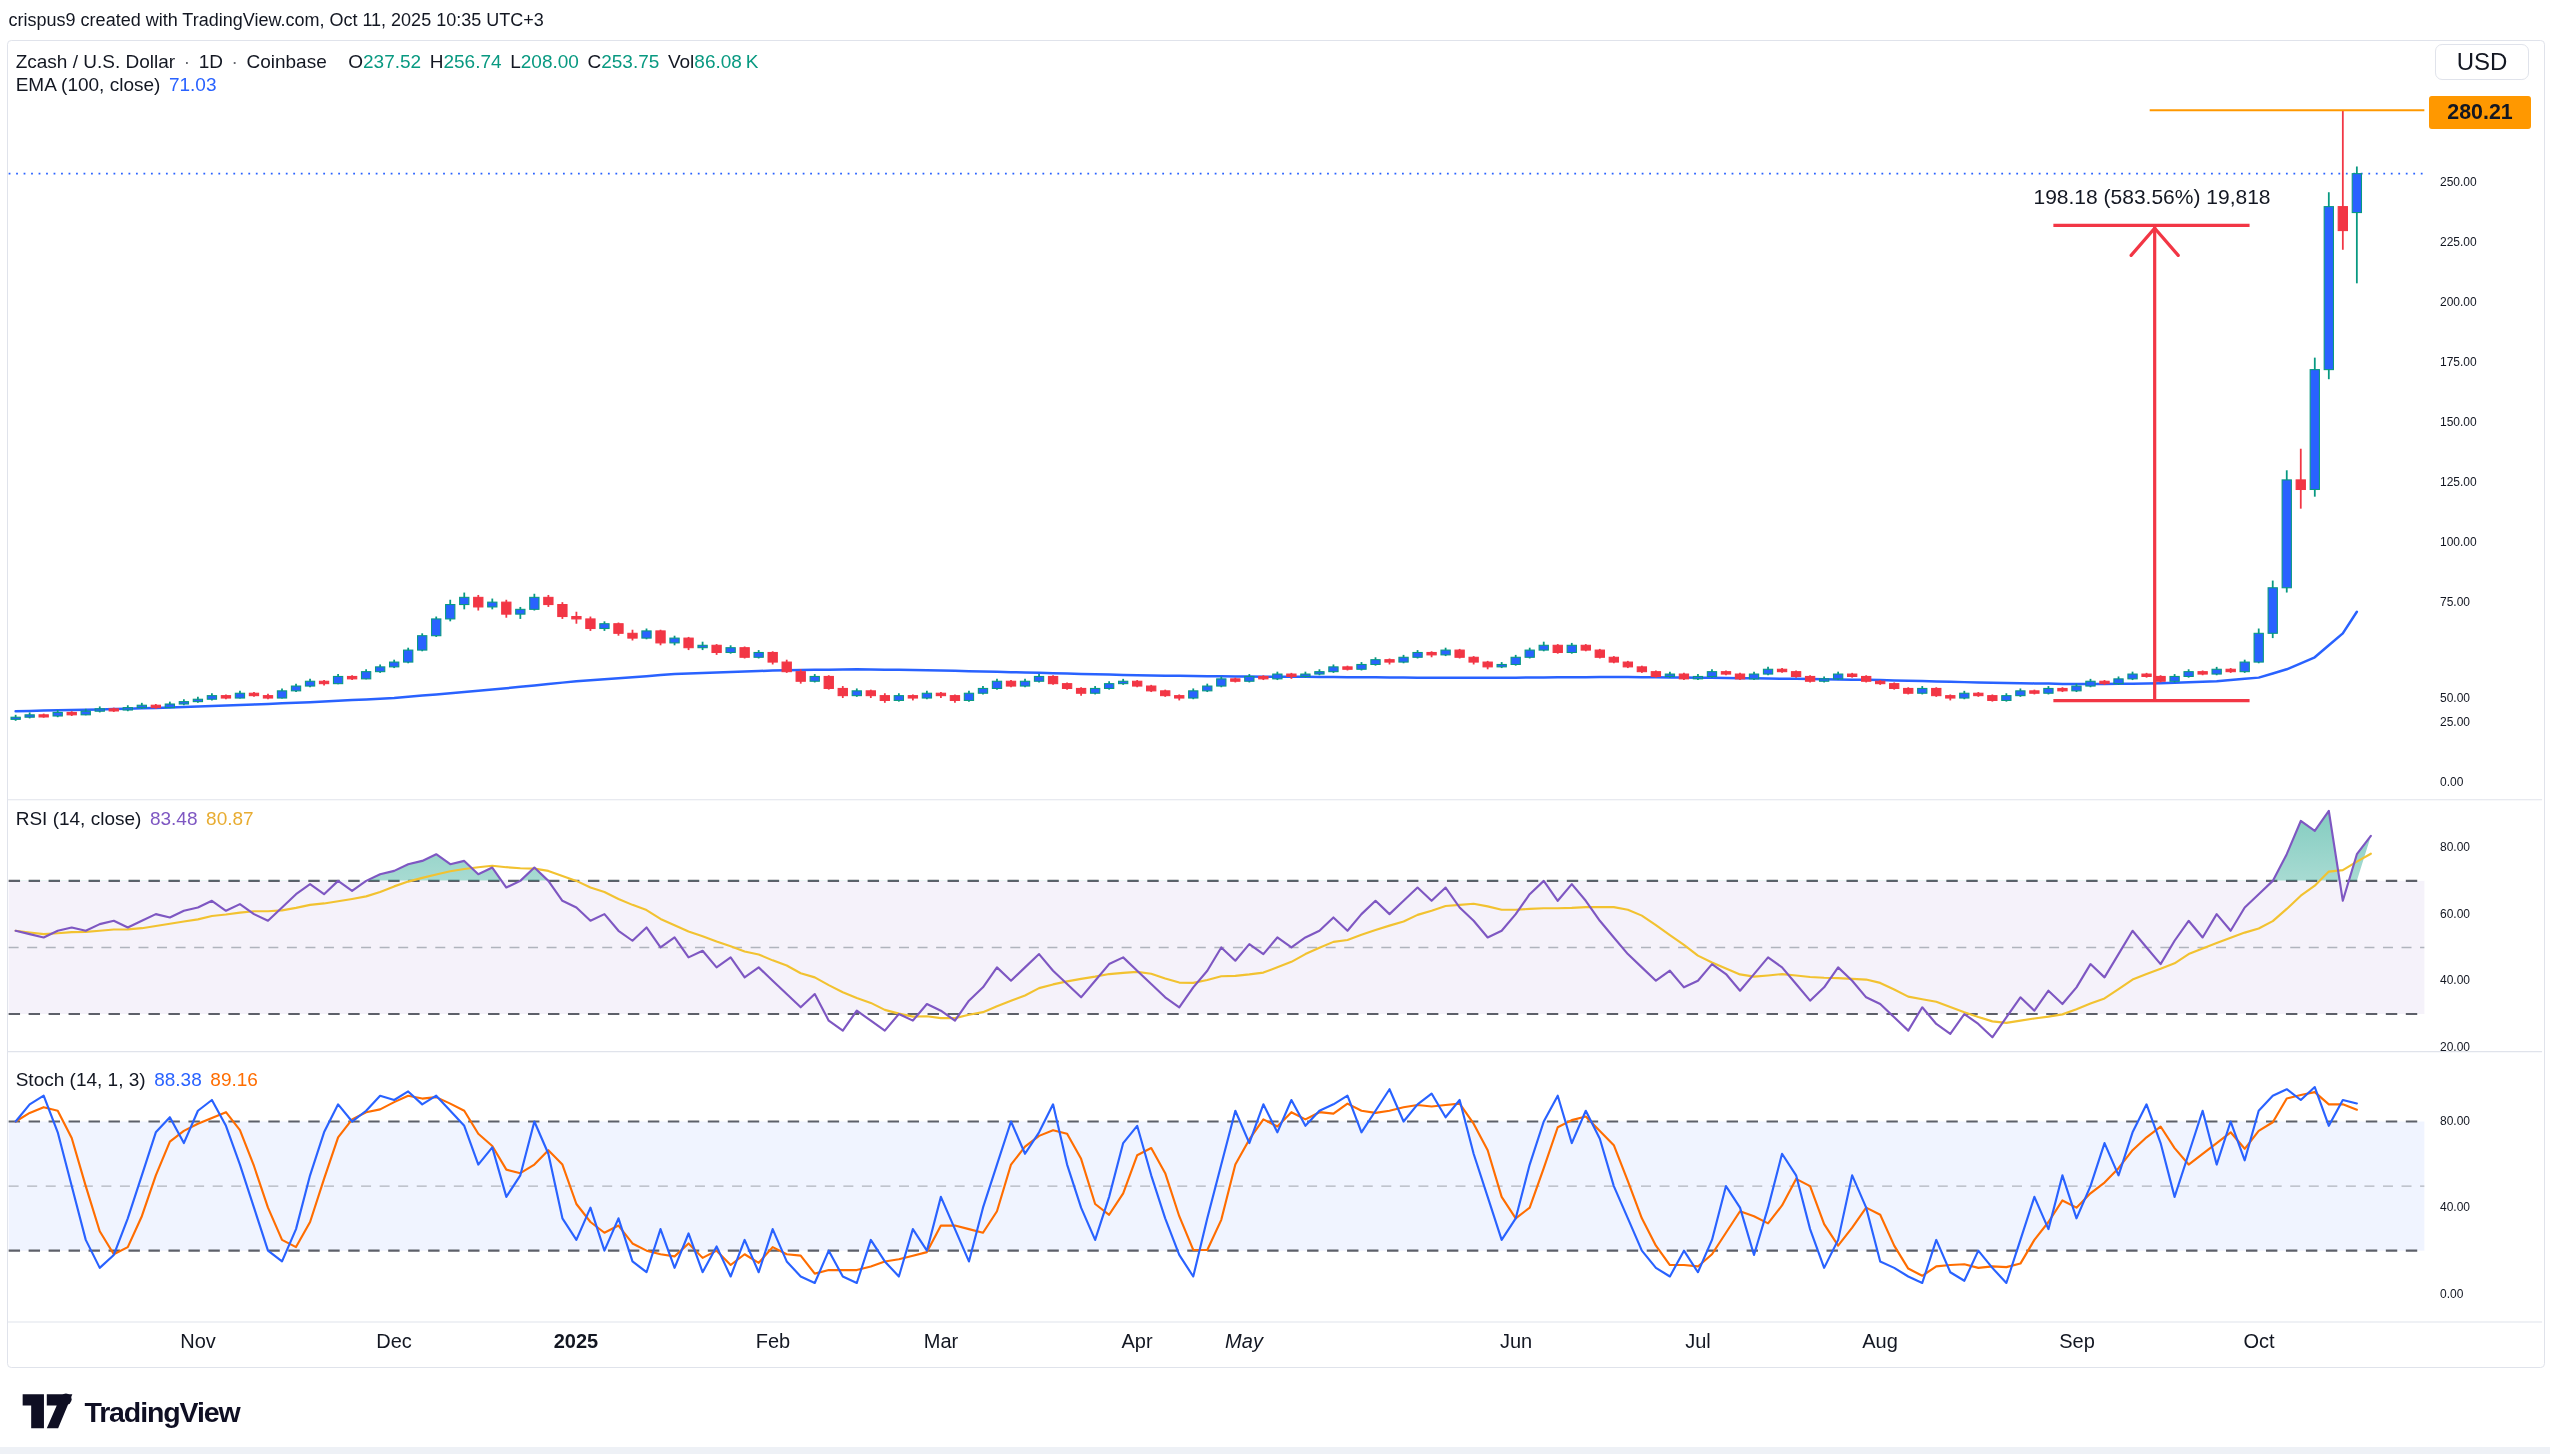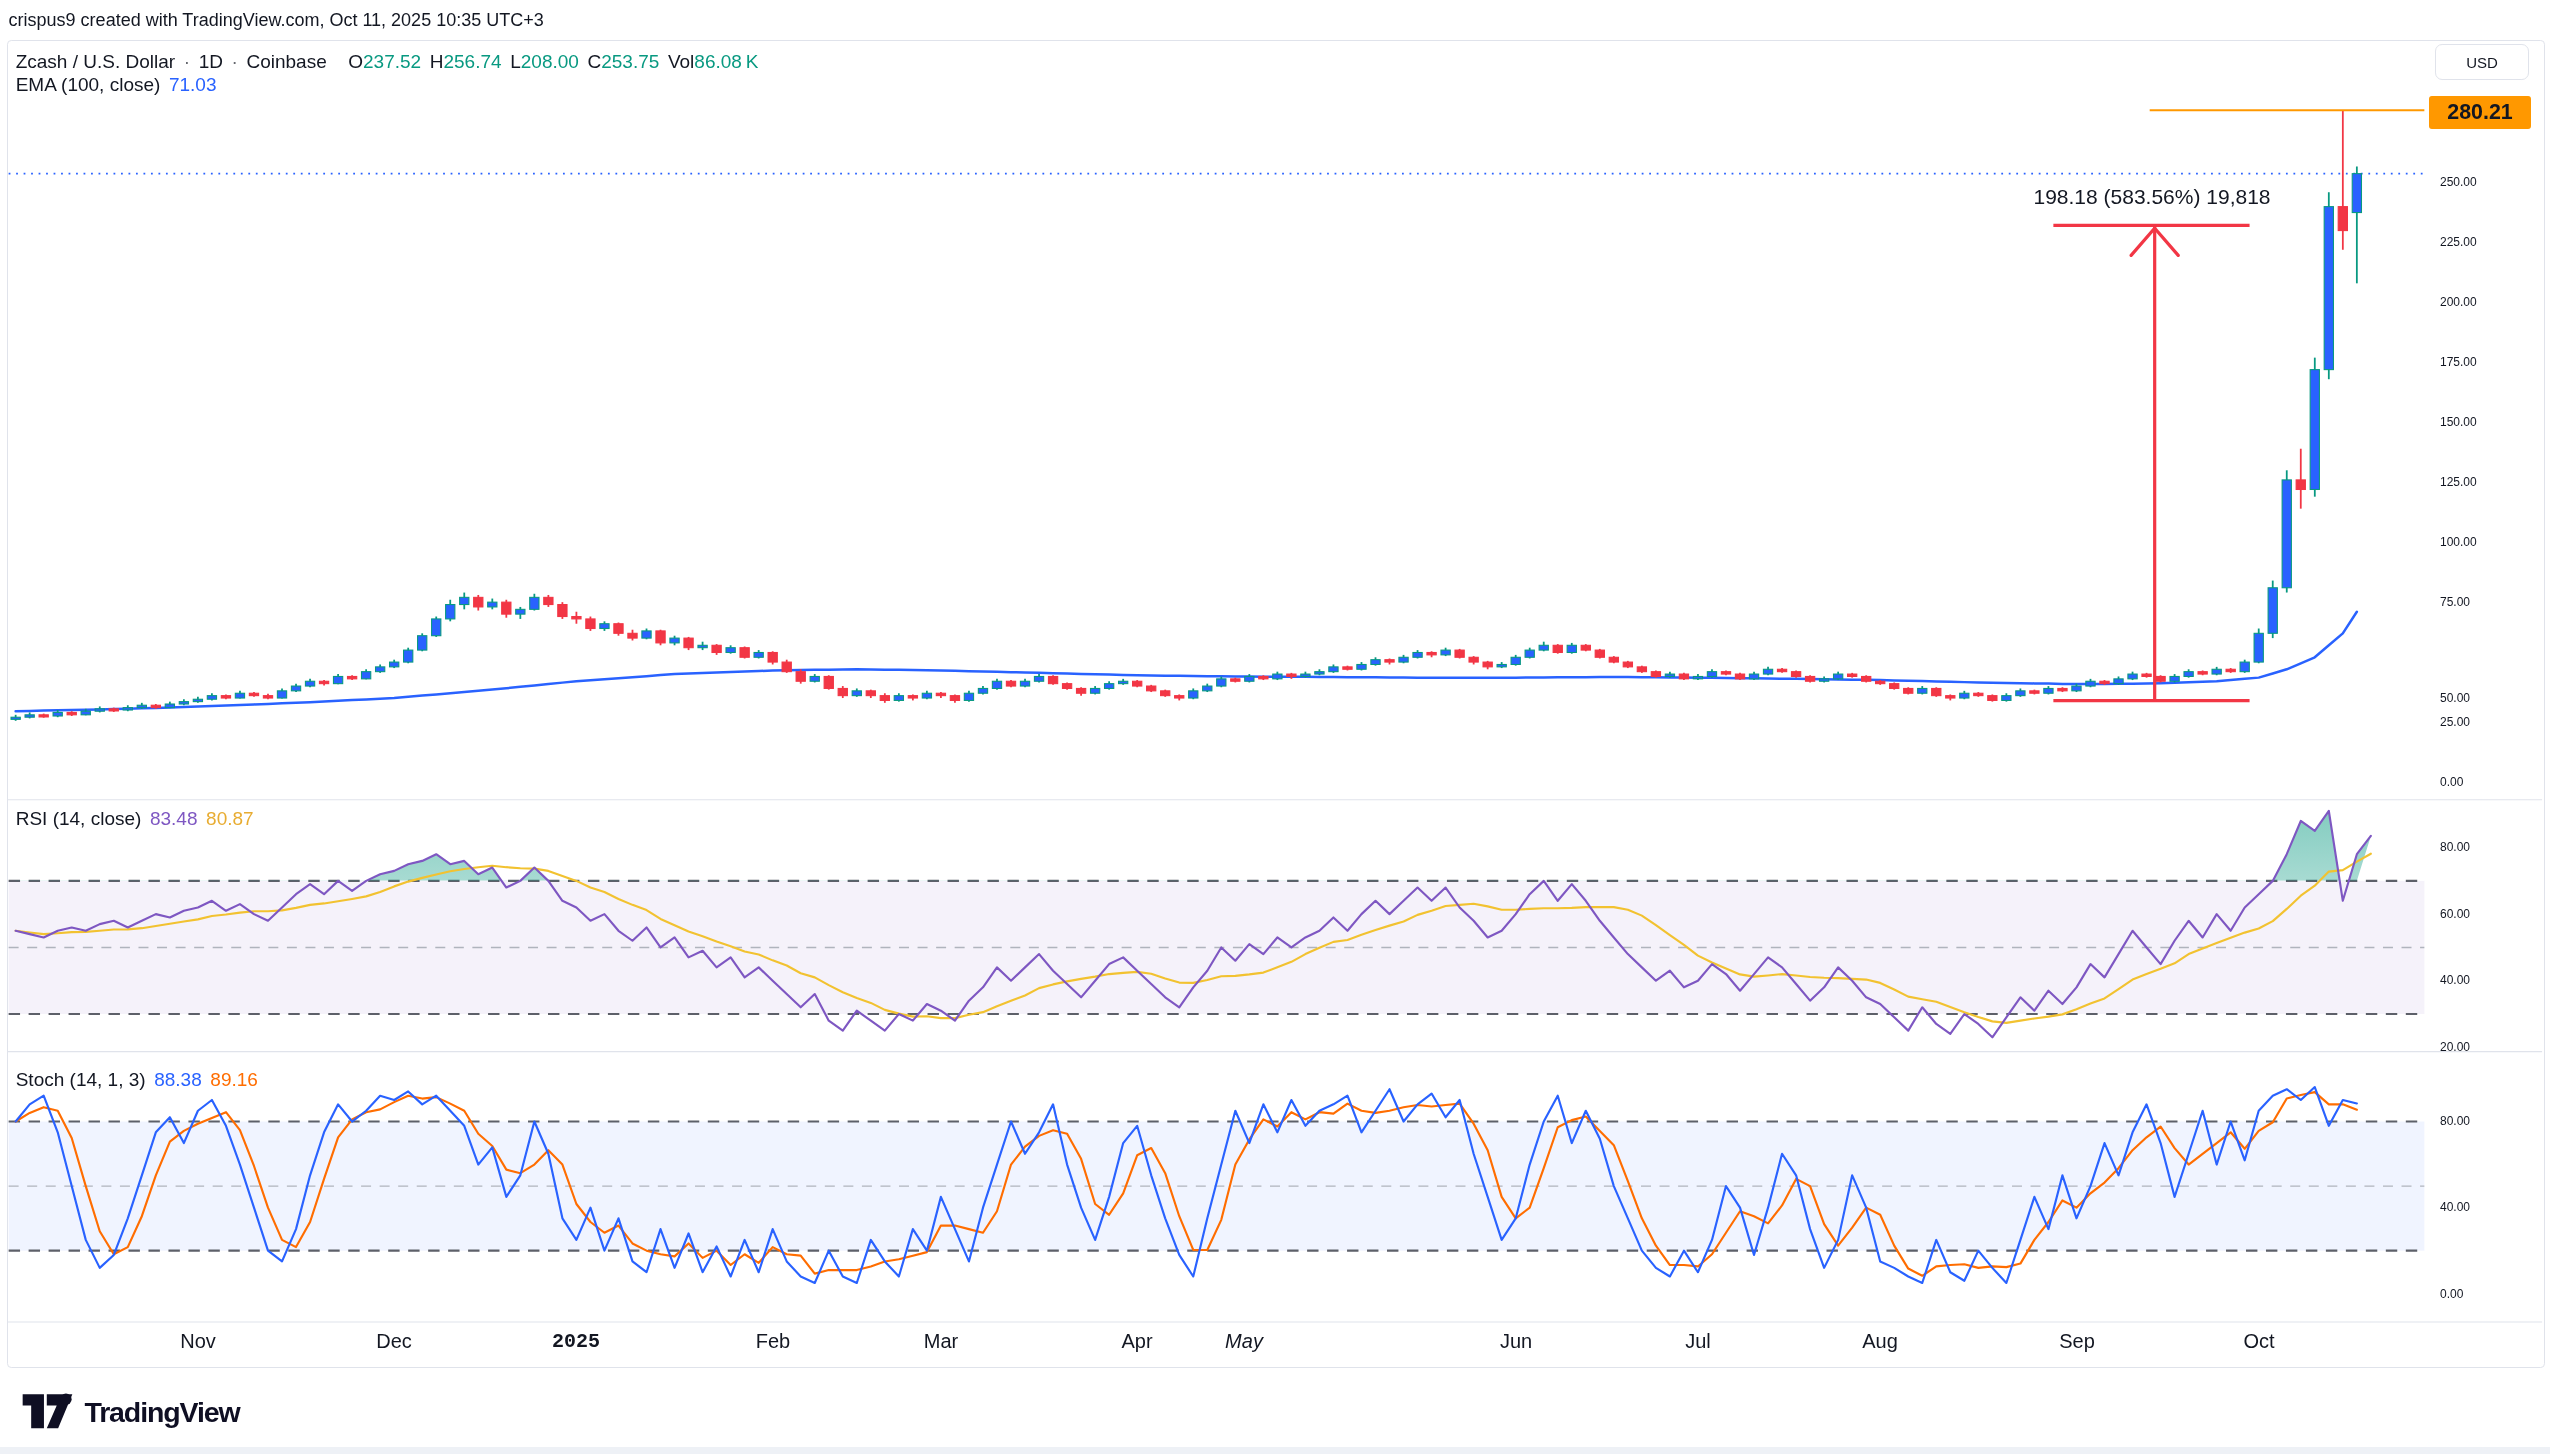--- a/index.html
+++ b/index.html
@@ -10,21 +10,21 @@
         border:0.7px solid #E0E3EB;border-radius:4.3px;background:#ffffff;}
   .legend-row{position:absolute;display:flex;align-items:center;gap:8.6px;font-size:19px;white-space:nowrap;}
   .legend-row .sep{color:#131722;opacity:.65;}
   .v-teal{color:#089981;text-align:right;} .v-blue{color:#2962FF;} .v-purple{color:#7E57C2;}
   .v-yellow{color:#E8AC31;} .v-orange{color:#FF6D00;}
   .tick{position:absolute;left:2440px;font-size:12px;color:#131722;height:23px;line-height:23px;}
   .month{position:absolute;top:1330px;font-size:20px;color:#131722;transform:translateX(-50%);}
   .month.bold{font-weight:700;}
   .usd-btn{position:absolute;left:2435px;top:44px;width:94px;height:36px;border:1.4px solid #E0E3EB;
            border-radius:7.1px;display:flex;align-items:center;justify-content:center;
-           font-size:15px;color:#131722;background:#fff;box-sizing:border-box;}
+           font-size:24px;color:#131722;background:#fff;box-sizing:border-box;}
   .price-flag{position:absolute;left:2429px;top:96px;width:102px;height:33px;background:#FF9800;
             border-radius:2.9px;display:flex;align-items:center;justify-content:center;
             font-size:21.4px;font-weight:700;color:#131722;z-index:5;}
   .annotation{position:absolute;left:2152px;top:197px;transform:translate(-50%,-50%);
               font-size:21px;color:#131722;white-space:nowrap;z-index:4;}
   svg.overlay{position:absolute;left:0;top:0;z-index:2;}
   .tv-logo{position:absolute;left:21.4px;top:1390px;display:flex;align-items:center;gap:10px;}
   .tv-logo .word{font-size:28.5px;font-weight:800;letter-spacing:-1.1px;color:#0f0f23;}
   .bottom-strip{position:absolute;left:0;bottom:0;width:100%;height:7.1px;background:#eef1f6;}
 </style>
@@ -462,21 +462,21 @@
       <div class="tick" style="top: 903px;">60.00</div>
       <div class="tick" style="top: 969px;">40.00</div>
       <div class="tick" style="top: 1036px;">20.00</div>
       <div class="tick" style="top: 1110px;">80.00</div>
       <div class="tick" style="top: 1196px;">40.00</div>
       <div class="tick" style="top: 1283px;">0.00</div>
     </div>
   <div id="month-labels">
       <div class="month" style="left: 198px;">Nov</div>
       <div class="month" style="left: 394px;">Dec</div>
-      <div class="month bold" style="left: 576px; font-family: Liberation Mono, monospace;">2025</div>
+      <div class="month bold" style="left: 576px;">2025</div>
       <div class="month" style="left: 773px;">Feb</div>
       <div class="month" style="left: 941px;">Mar</div>
       <div class="month" style="left: 1137px;">Apr</div>
       <div class="month" style="left: 1244px; font-style: italic;">May</div>
       <div class="month" style="left: 1516px;">Jun</div>
       <div class="month" style="left: 1698px;">Jul</div>
       <div class="month" style="left: 1880px;">Aug</div>
       <div class="month" style="left: 2077px;">Sep</div>
       <div class="month" style="left: 2259px;">Oct</div>
     </div>

